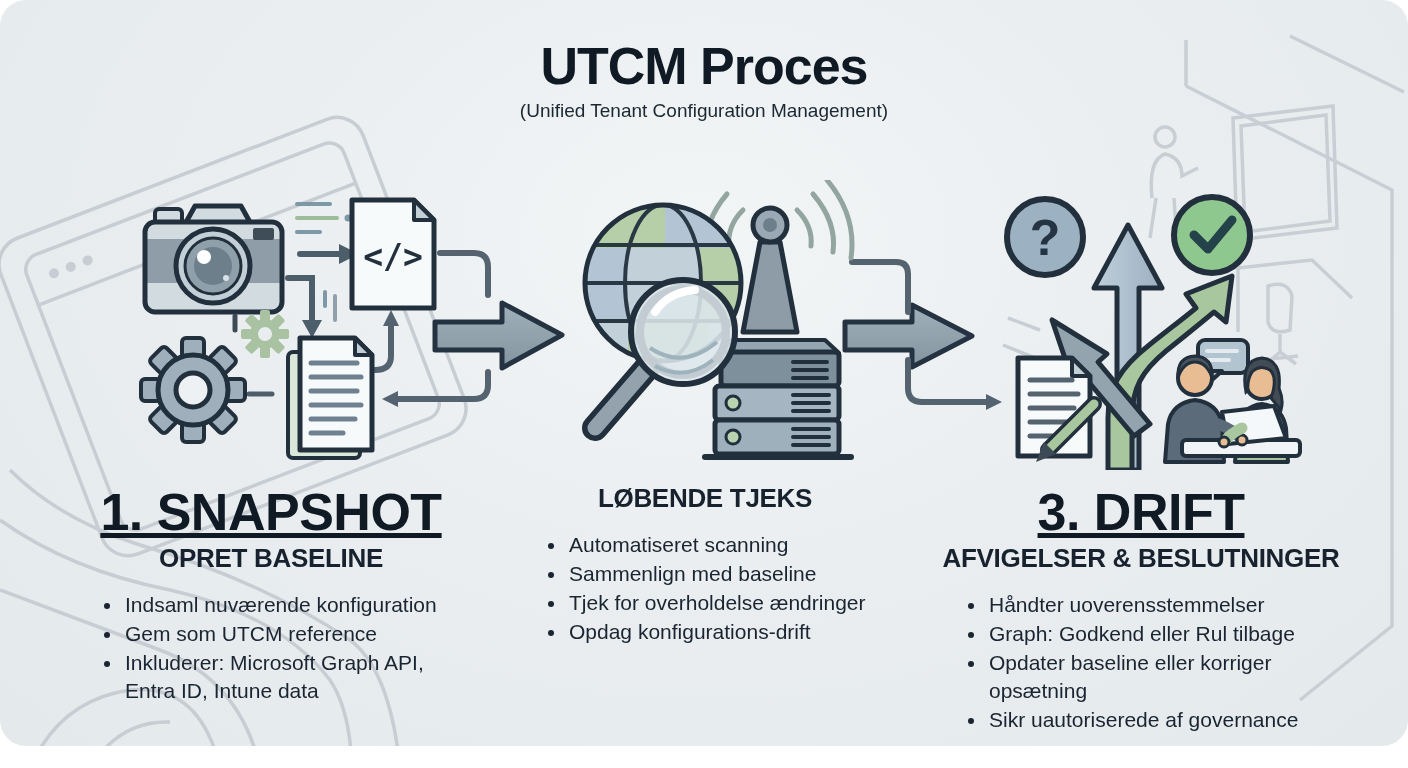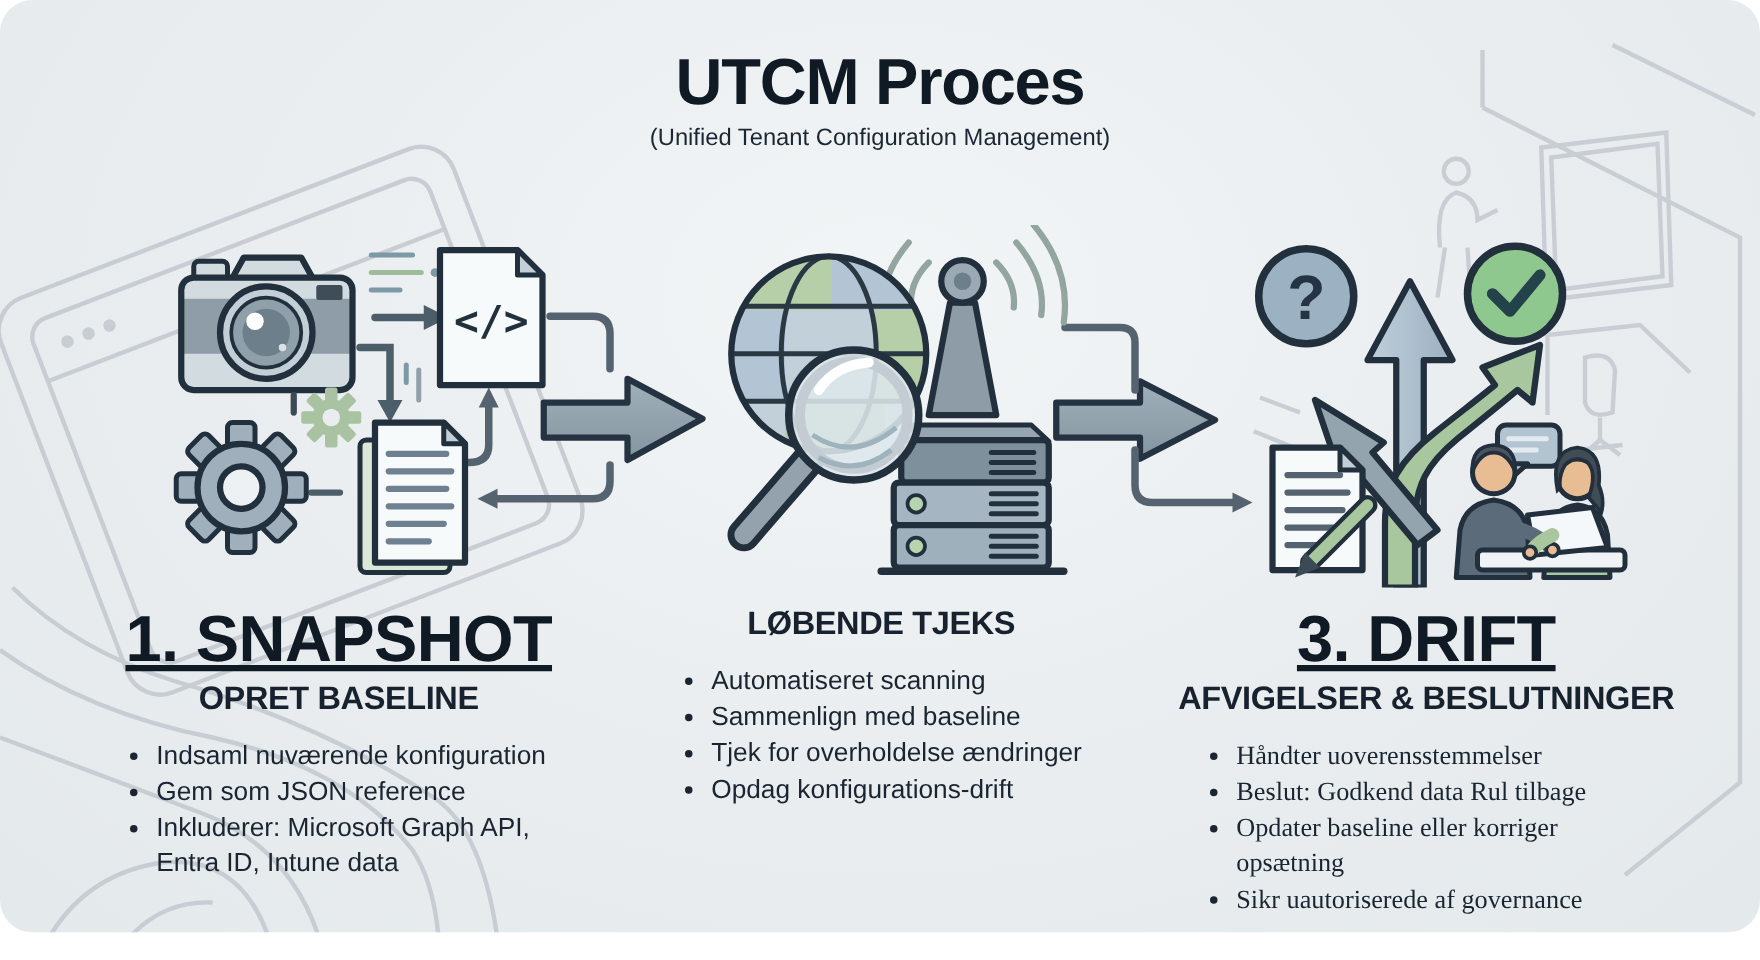--- a/index.html
+++ b/index.html
@@ -19,21 +19,21 @@
   .step h2{margin:0;font-size:52px;font-weight:bold;letter-spacing:-0.5px;color:#101a24;text-decoration:underline;}
   .step h3{margin:1px 0 0;font-size:26px;font-weight:bold;letter-spacing:-0.3px;color:#17222e;}
   .step ul{margin:17px 0 0;text-align:left;font-size:21px;line-height:1.33;color:#1a2531;}
   .step ul li{padding-left:2px;margin:0 0 1px;}
   .step ul li::marker{color:#1a2531;}
   #step1{left:71px;width:400px;}
   #step1 ul{padding-left:52px;max-width:330px;}
   #step2{left:505px;width:400px;}
   #step2 ul{padding-left:62px;max-width:345px;}
   #step3{left:939px;width:404px;}
-  #step3 ul{padding-left:48px;max-width:340px;font-family:Liberation Serif, serif;}
+  #step3 ul{padding-left:48px;max-width:340px;}
 </style>
 </head>
 <body>
 
 <div class="card">
 
   <svg class="bg-art" width="1408" height="768" viewBox="0 0 1408 768">
     <defs>
       <linearGradient id="gradArrow" x1="0" y1="0" x2="0" y2="1">
         <stop offset="0" stop-color="#9fb0ba"></stop>
@@ -321,39 +321,39 @@
       <path d="M252 250 Q240 256 236 262" stroke="#a9c79e" stroke-width="11" fill="none" stroke-linecap="round"></path>
       <circle cx="234" cy="264" r="5" fill="#e9bd93" stroke="#22303d" stroke-width="3"></circle>
     </g>
   </svg>
 
   <section class="step" id="step1">
     <h2>1. SNAPSHOT</h2>
     <h3>OPRET BASELINE</h3>
     <ul>
         <li>Indsaml nuværende konfiguration</li>
-        <li>Gem som JSON reference</li>
+        <li>Gem som UTCM reference</li>
         <li>Inkluderer: Microsoft Graph API, Entra ID, Intune data</li>
       </ul>
   </section>
 
   <section class="step" id="step2">
     <h3>LØBENDE TJEKS</h3>
     <ul>
         <li>Automatiseret scanning</li>
         <li>Sammenlign med baseline</li>
         <li>Tjek for overholdelse ændringer</li>
         <li>Opdag konfigurations-drift</li>
       </ul>
   </section>
 
   <section class="step" id="step3">
     <h2>3. DRIFT</h2>
     <h3>AFVIGELSER &amp; BESLUTNINGER</h3>
     <ul>
         <li>Håndter uoverensstemmelser</li>
-        <li>Beslut: Godkend data Rul tilbage</li>
+        <li>Graph: Godkend eller Rul tilbage</li>
         <li>Opdater baseline eller korriger opsætning</li>
         <li>Sikr uautoriserede af governance</li>
       </ul>
   </section>
 
 </div>
 
 </body></html>

